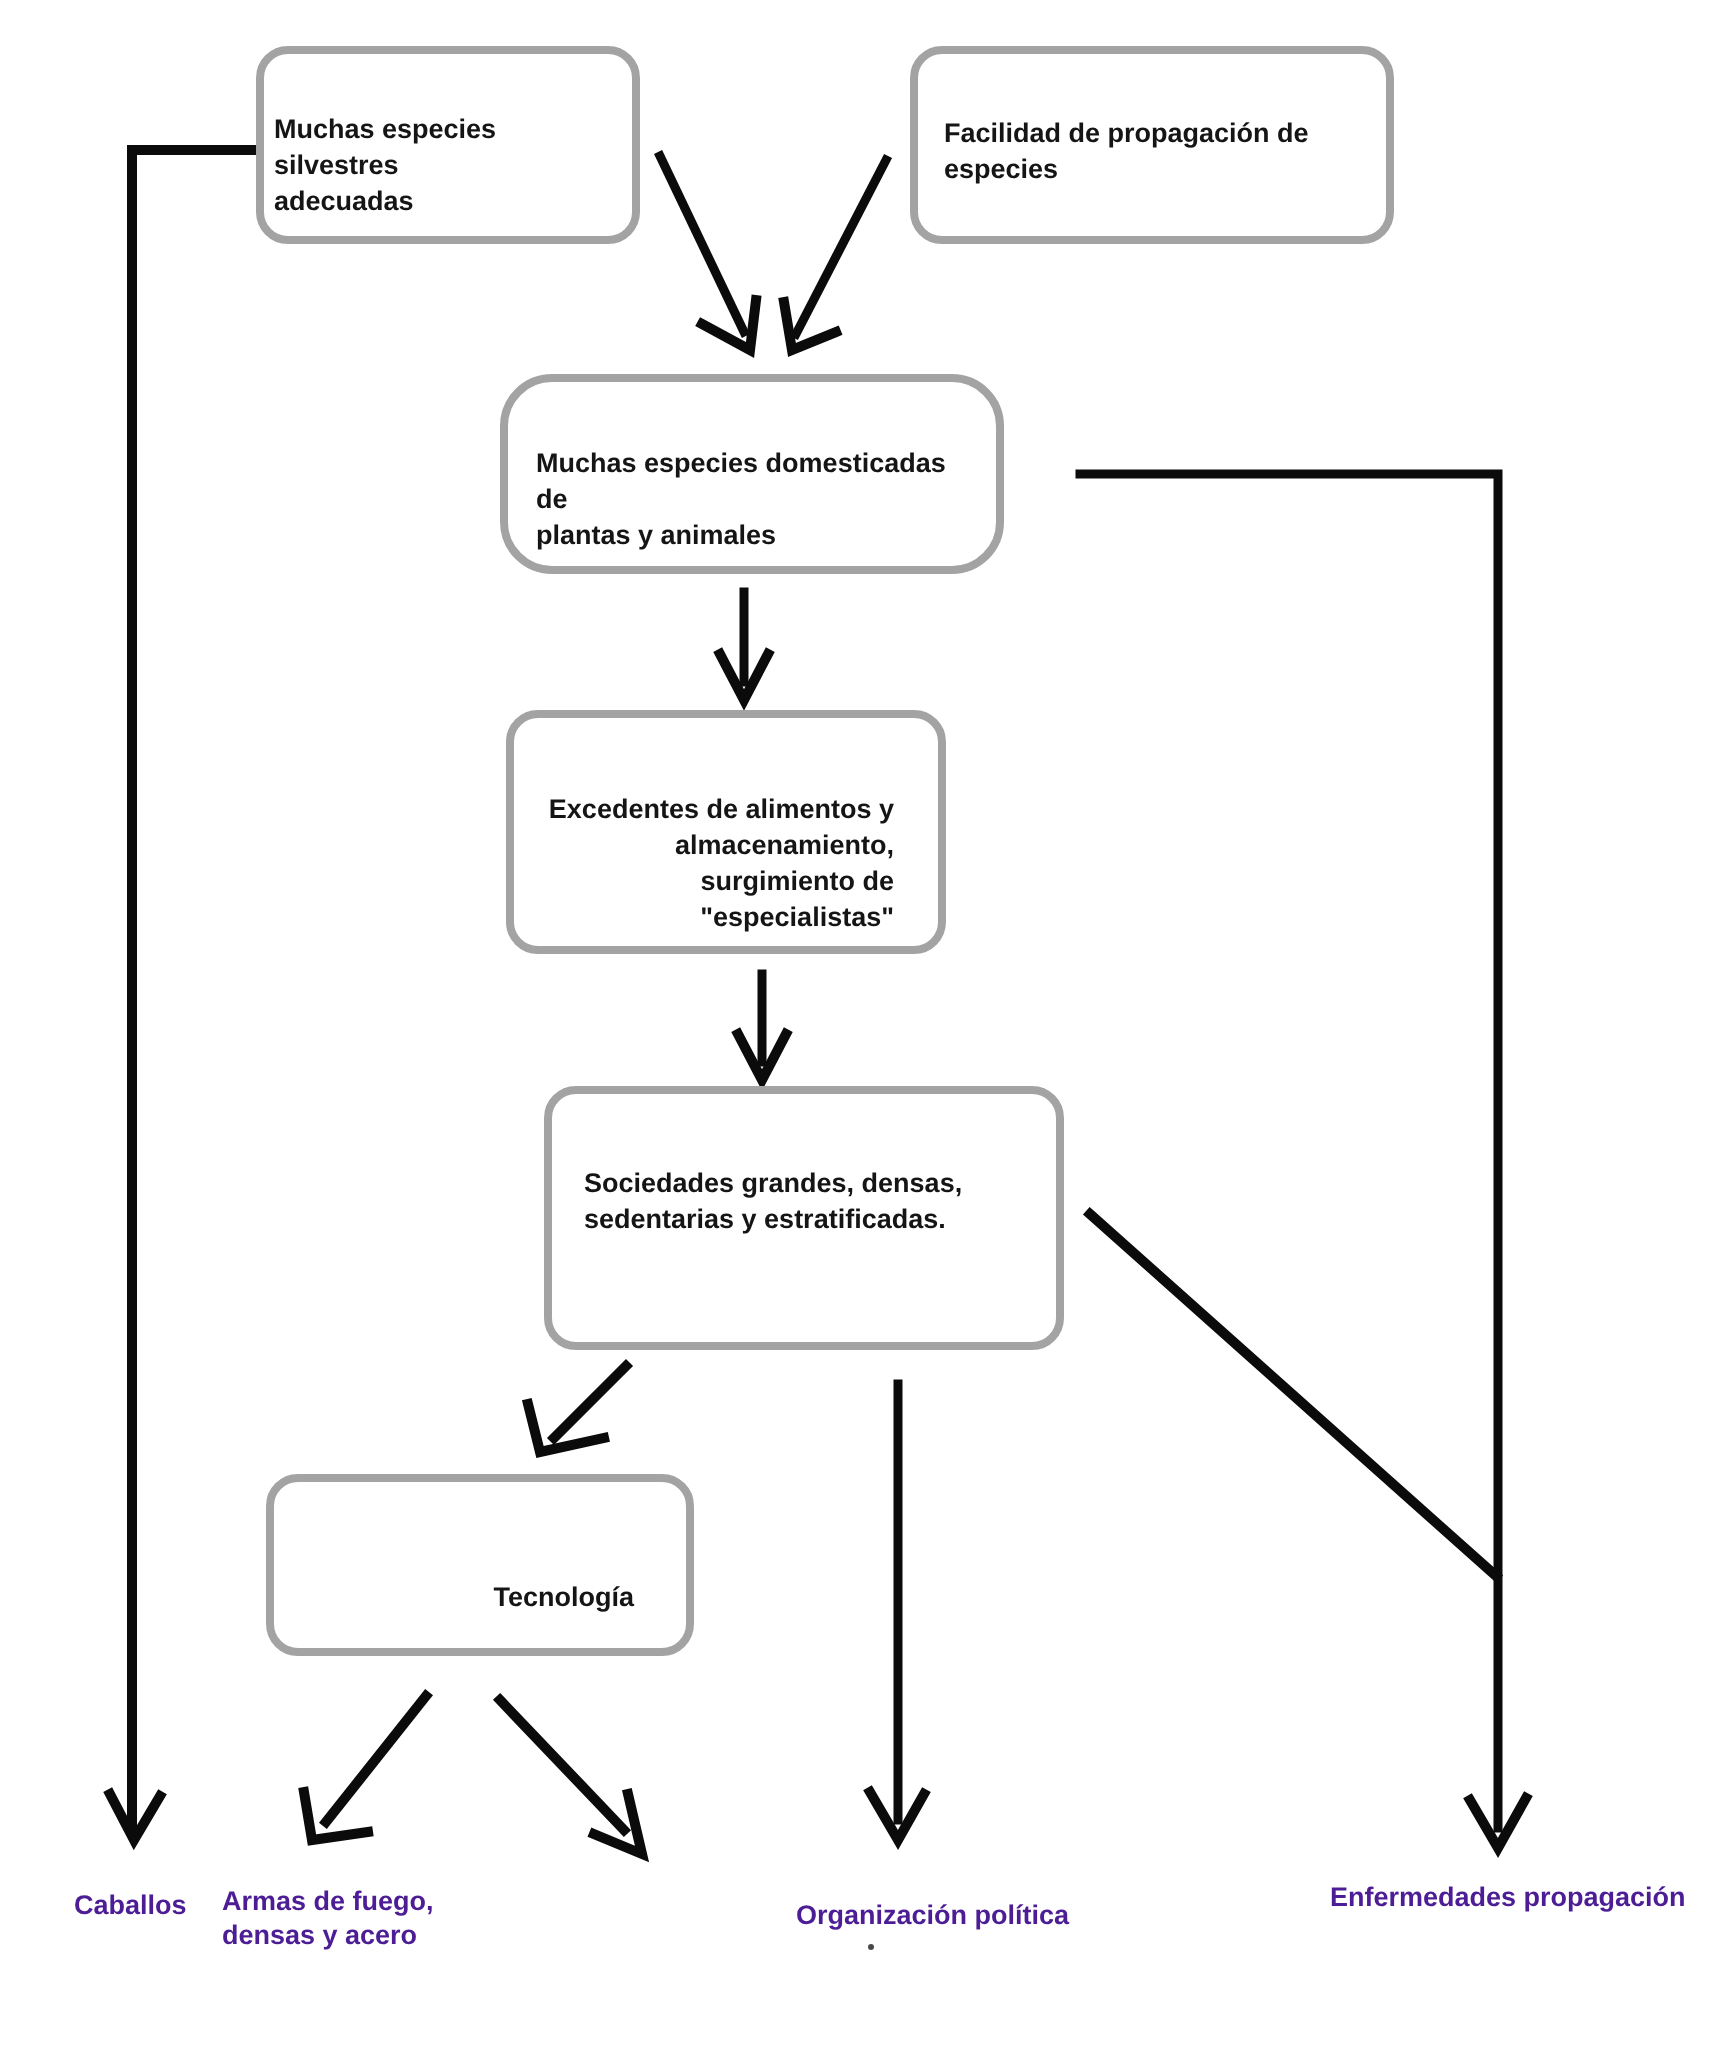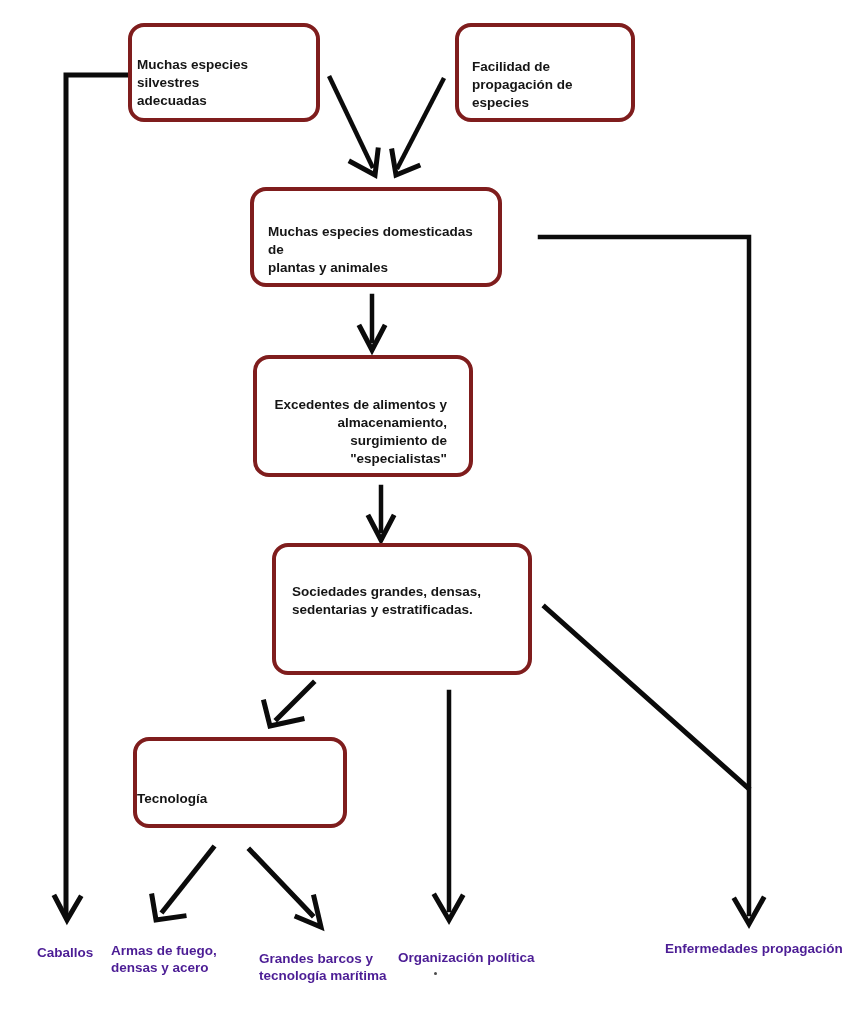--- a/index.html
+++ b/index.html
@@ -18,42 +18,42 @@
   .wires {
     position: absolute;
     inset: 0;
     width: 855px;
     height: 1024px;
   }
   .node {
     position: absolute;
     box-sizing: border-box;
     background: #ffffff;
-    border: 4px solid #7f1d1d;
+    border: 4px solid #a3a3a3;
     border-radius: 16px;
     color: #151515;
     font-weight: 700;
     font-size: 13.5px;
     line-height: 18px;
     white-space: pre-line;
   }
   .leaf {
     position: absolute;
     color: #4c1d95;
     font-weight: 700;
     font-size: 13.5px;
     line-height: 17px;
     white-space: pre-line;
   }
   #node-silvestres   { left:128px; top:23px;  width:192px; height:99px;  padding:11px 6px 0 5px; }
-  #node-propagacion  { left:455px; top:23px;  width:180px; height:99px;  padding:13px 8px 0 13px; }
-  #node-domesticadas { left:250px; top:187px; width:252px; height:100px; padding:14px 10px 0 14px; }
+  #node-propagacion  { left:455px; top:23px;  width:242px; height:99px;  padding:13px 8px 0 13px; }
+  #node-domesticadas { left:250px; top:187px; width:252px; height:100px; padding:14px 10px 0 14px;border-radius:26px; }
   #node-excedentes   { left:253px; top:355px; width:220px; height:122px; padding:19px 22px 0 13px;text-align:right; }
   #node-sociedades   { left:272px; top:543px; width:260px; height:132px; padding:18px 10px 0 16px; }
-  #node-tecnologia   { left:133px; top:737px; width:214px; height:91px;  padding:31px 26px 0 0; text-align:left; }
+  #node-tecnologia   { left:133px; top:737px; width:214px; height:91px;  padding:31px 26px 0 0; text-align:right; }
   #leaf-caballos     { left:37px;  top:944px; width:80px;  }
   #leaf-armas        { left:111px; top:942px; width:120px; }
   #leaf-barcos       { left:259px; top:950px; width:140px; }
   #leaf-organizacion { left:398px; top:949px; width:170px; }
   #leaf-enfermedades { left:665px; top:940px; width:185px; }
   .speck {
     position: absolute;
     left: 434px; top: 972px;
     width: 3px; height: 3px;
     background: #4a4a4a;
@@ -134,20 +134,18 @@
 sedentarias y estratificadas.</span>
   </div>
 
   <div class="node" id="node-tecnologia">
     <span>Tecnología</span>
   </div>
 
   <div class="leaf" id="leaf-caballos">Caballos</div>
   <div class="leaf" id="leaf-armas">Armas de fuego,
 densas y acero</div>
-  <div class="leaf" id="leaf-barcos">Grandes barcos y
-tecnología marítima</div>
   <div class="leaf" id="leaf-organizacion">Organización política</div>
   <div class="leaf" id="leaf-enfermedades">Enfermedades propagación</div>
 
   <div class="speck"></div>
 
 </div>
 
 </body></html>

